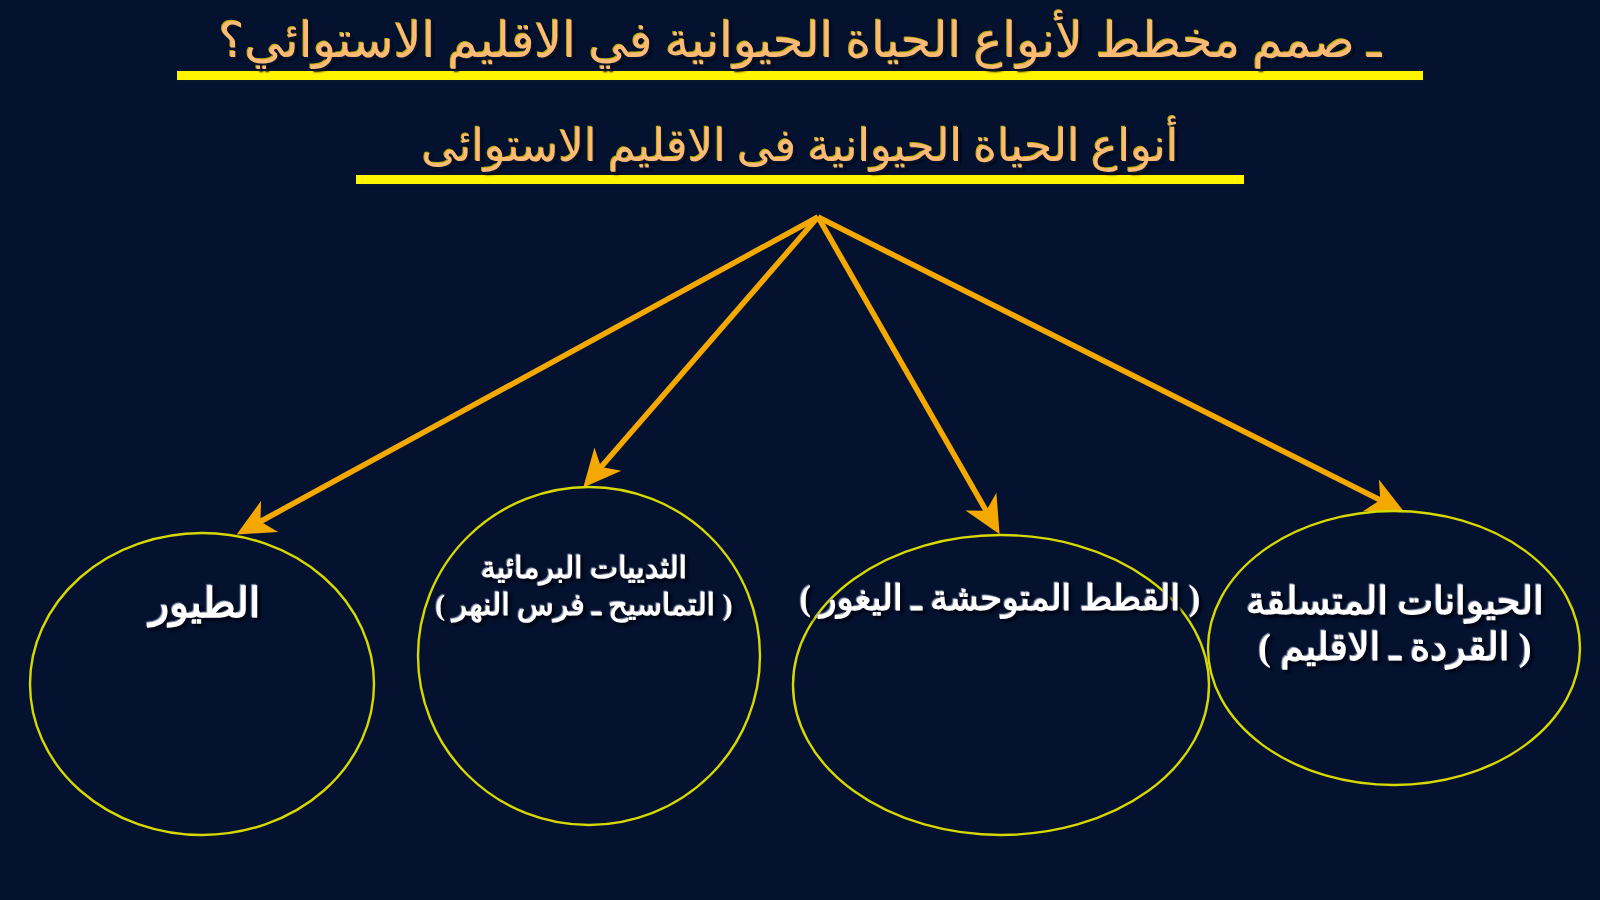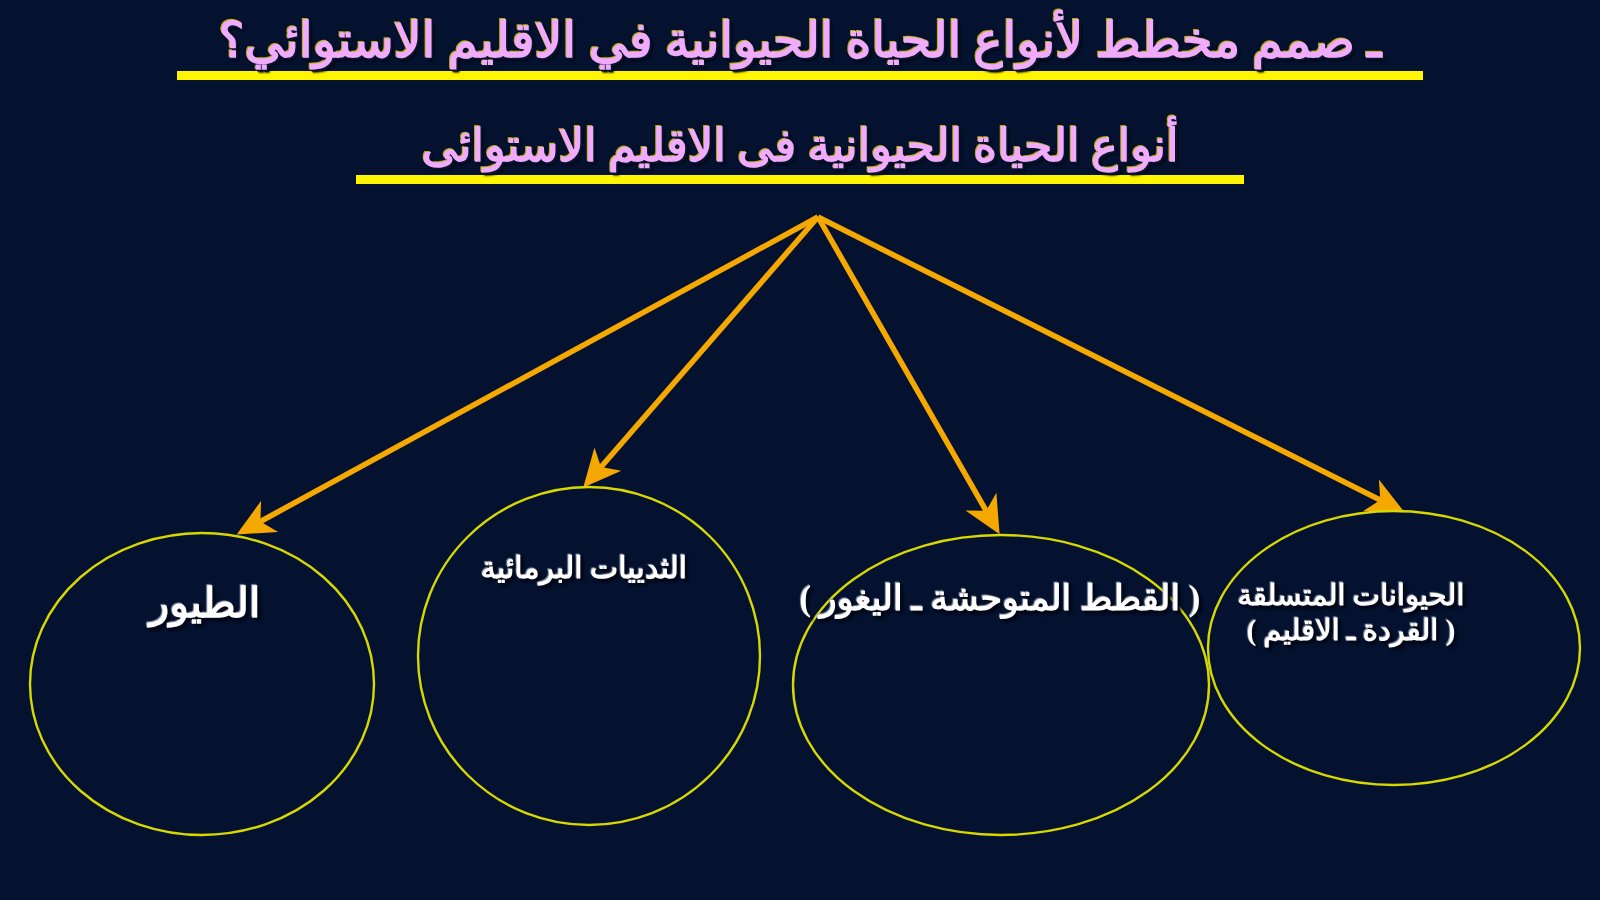--- a/index.html
+++ b/index.html
@@ -22,22 +22,22 @@
     left: 0;
     width: 1600px;
     text-align: center;
     direction: rtl;
   }
   #title-line-1 { top: 16px; }
   #title-line-2 { top: 124px; }
 
   .title-text {
     display: inline-block;
-    color: #f0abfc;
-    font-weight: bold;
+    color: #fdba74;
+    font-weight: normal;
     letter-spacing: 0px;
     line-height: 1.0;
     text-shadow:
        2px 2px 0 #08142e,
        3px 3px 2px #02060f,
       -1px -1px 0 #b8ae00;
     white-space: nowrap;
   }
   #title-line-1 .title-text { font-size: 49px; }
   #title-line-2 .title-text { font-size: 45px; }
@@ -91,21 +91,21 @@
   #label-birds {
     left: 20px;  top: 578px;  width: 370px;  font-size: 41px;
   }
   #label-amphibians {
     left: 404px; top: 550px;  width: 360px;  font-size: 30px;
   }
   #label-wild {
     left: 790px; top: 578px;  width: 420px;  font-size: 35px;
   }
   #label-climbing {
-    left: 1152px; top: 578px; width: 398px;  font-size: 29px;
+    left: 1196px; top: 578px; width: 398px;  font-size: 38px;
   }
 </style>
 </head>
 <body>
 
 <div id="slide">
 
   <div class="title-block" id="title-line-1">
     <span class="title-text">ـ صمم مخطط لأنواع الحياة الحيوانية في الاقليم الاستوائي؟</span>
     <span class="title-underline"></span>
@@ -141,20 +141,21 @@
 
     <ellipse cx="1394" cy="648" rx="186" ry="137" fill="none" stroke="#D6D800" stroke-width="2.4"></ellipse>
   </svg>
 
   <div class="node-label" id="label-birds">
     <span class="node-title">الطيور</span>
   </div>
 
   <div class="node-label" id="label-amphibians">
     <span class="node-title">الثدييات البرمائية</span>
+    <span class="node-detail">( التماسيح ـ فرس النهر )</span>
   </div>
 
   <div class="node-label" id="label-wild">
     <span class="node-detail">( القطط المتوحشة ـ اليغور )</span>
   </div>
 
   <div class="node-label" id="label-climbing">
     <span class="node-title">الحيوانات المتسلقة</span>
     <span class="node-detail">( القردة ـ الاقليم )</span>
   </div>

